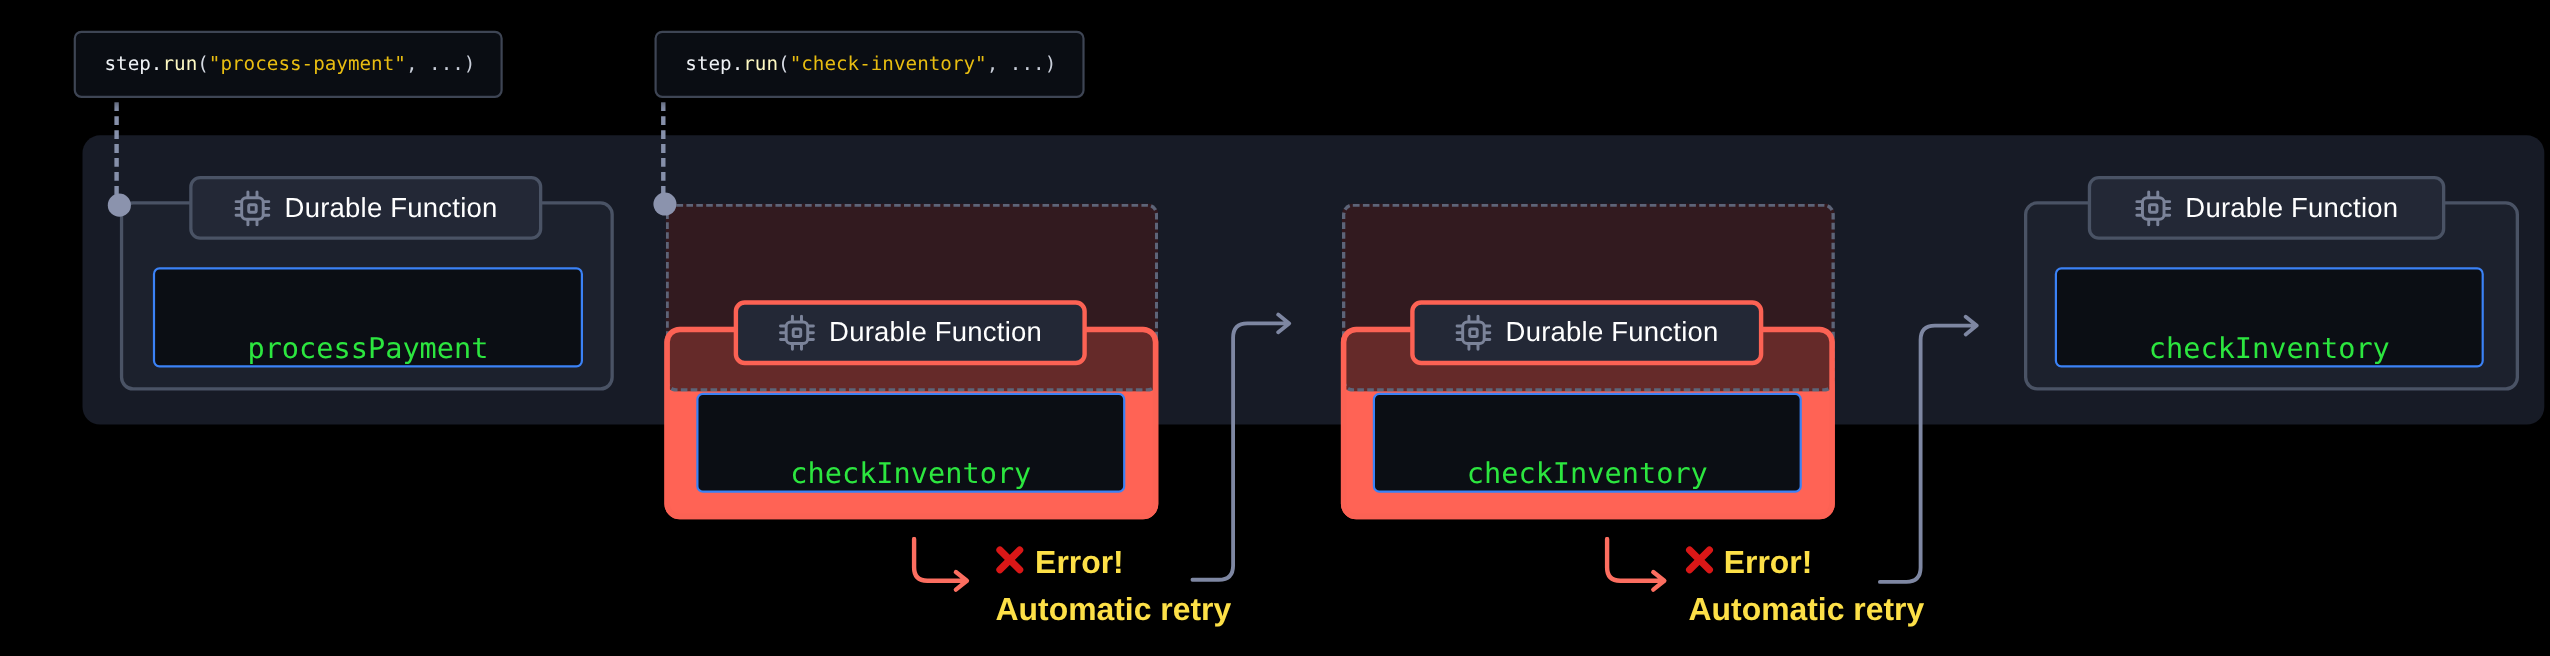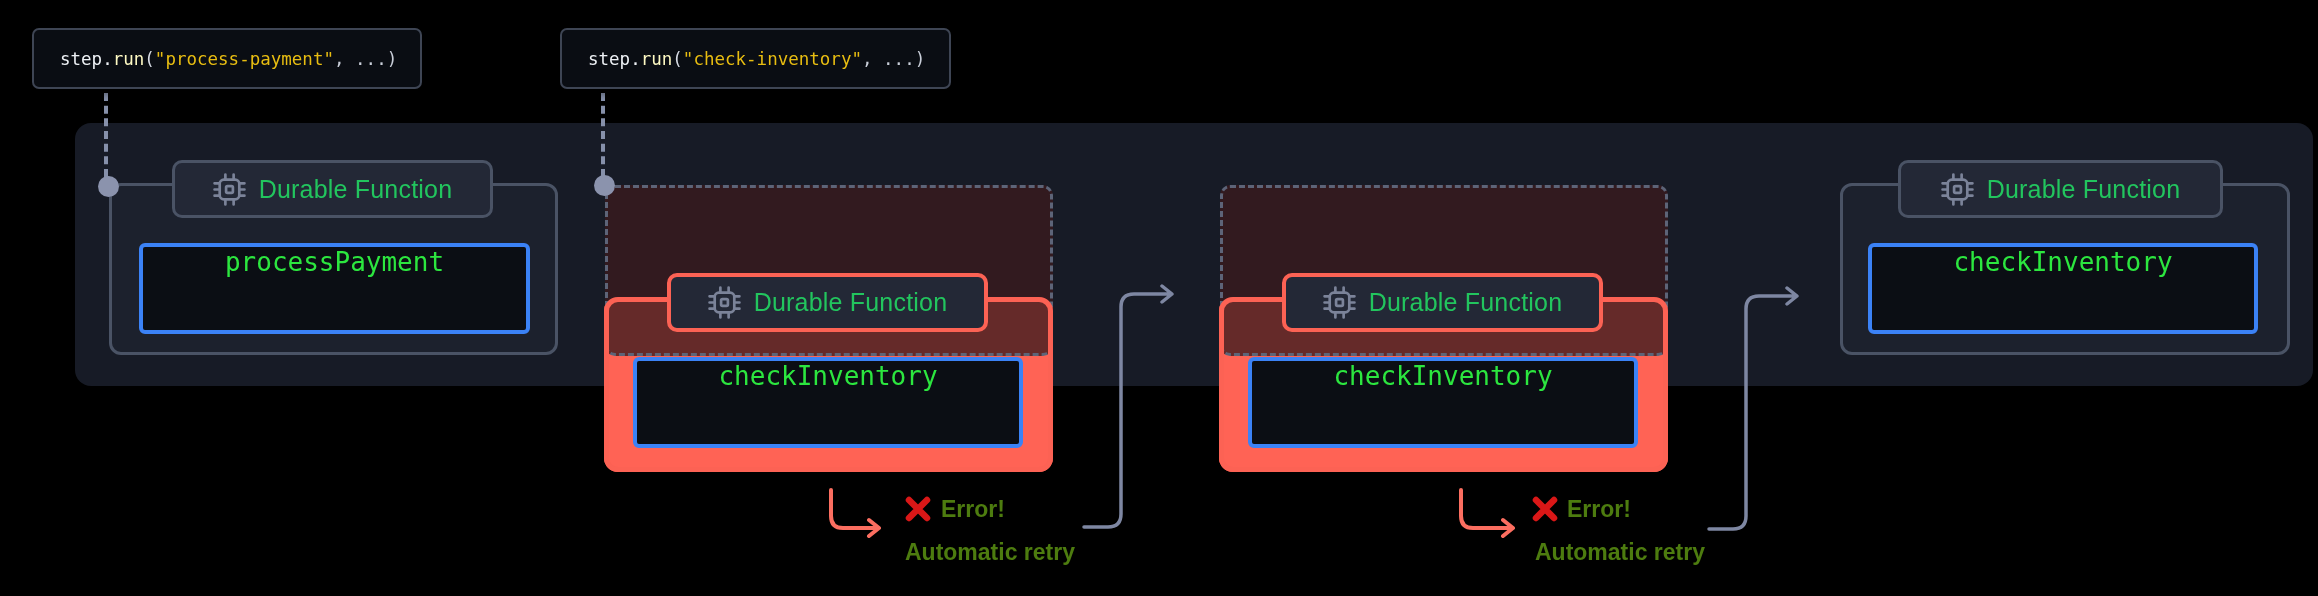--- a/index.html
+++ b/index.html
@@ -8,21 +8,21 @@
   #stage *{box-sizing:border-box;}
 
   
   .band{position:absolute;left:75px;top:123px;width:2238px;height:263px;
         background:#171b26;border-radius:16px;z-index:1;}
 
   
   .tooltip{position:absolute;height:61px;background:#0a0d13;border:2px solid #3e4554;
            border-radius:7px;display:flex;align-items:center;padding:0 26px;
            font-family:"DejaVu Sans Mono",monospace;font-size:17.5px;white-space:pre;
-           z-index:7;box-shadow:0 3px 10px rgba(0,0,0,.6);}
+           z-index:7;box-shadow:0 3px 10px rgba(0,0,0,.6);margin-left:35px;}
   .t1{left:32px;top:28px;width:390px;}
   .t2{left:560px;top:28px;width:391px;}
   .tk-obj{color:#eef1f5;} .tk-dot{color:#eef1f5;} .tk-method{color:#fef9c3;}
   .tk-open{color:#d6dae3;} .tk-string{color:#e8bd11;} .tk-close{color:#c9ced9;}
 
   
   .dropline{position:absolute;width:0;border-left:4px dashed #8690aa;z-index:2;}
   .dl1{left:104px;top:93px;height:84px;}
   .dl2{left:601px;top:93px;height:84px;}
   .dot{position:absolute;width:21px;height:21px;border-radius:50%;background:#8b93ad;z-index:6;}
@@ -44,40 +44,40 @@
   .redfill{position:absolute;width:449px;height:175px;top:297px;
            background:#ff6355;border-radius:14px;z-index:2;}
   .redline{position:absolute;width:449px;height:175px;top:297px;background:transparent;
            border:5px solid #fc6254;border-radius:14px;z-index:4;}
   .r2{left:604px;} .r3{left:1219px;}
 
   
   .badge{position:absolute;height:58px;background:#232836;border:3px solid #4a5365;
          border-radius:10px;display:flex;align-items:center;justify-content:center;
          gap:13px;z-index:5;}
-  .badge .lbl{color:#22c55e;font-size:25px;font-weight:500;letter-spacing:.2px;}
+  .badge .lbl{color:#ffffff;font-size:25px;font-weight:500;letter-spacing:.2px;}
   .badge.red{border-color:#fc6254;border-width:4px;}
   .b1{left:172px;top:160px;width:321px;}
   .b2{left:667px;top:273px;width:321px;height:59px;}
   .b3{left:1282px;top:273px;width:321px;height:59px;}
   .b4{left:1898px;top:160px;width:325px;}
   .chip{width:33px;height:33px;flex:0 0 auto;}
 
   
-  .codebox{position:absolute;background:#0b0e14;border:4px solid #3b82f6;border-radius:6px;
-           display:flex;align-items:flex-start;justify-content:center;z-index:5;
+  .codebox{position:absolute;background:#0b0e14;border:2px solid #3b82f6;border-radius:6px;
+           display:flex;align-items:flex-end;justify-content:center;z-index:5;
            font-family:"DejaVu Sans Mono",monospace;font-size:26px;color:#2ce63f;}
   .c1{left:139px;top:243px;width:391px;height:91px;}
   .c2{left:633px;top:357px;width:390px;height:91px;}
   .c3{left:1248px;top:357px;width:390px;height:91px;}
   .c4{left:1868px;top:243px;width:390px;height:91px;}
 
   
   .arr{position:absolute;z-index:5;}
-  .errlabel{position:absolute;color:#4d7c0f;font-size:23px;font-weight:bold;z-index:5;
+  .errlabel{position:absolute;color:#fde047;font-size:29px;font-weight:bold;z-index:5;
             white-space:nowrap;}
 </style>
 </head>
 <body>
 
 <div id="stage">
 
   <div class="band"></div>
 
   <div class="tooltip t1">

